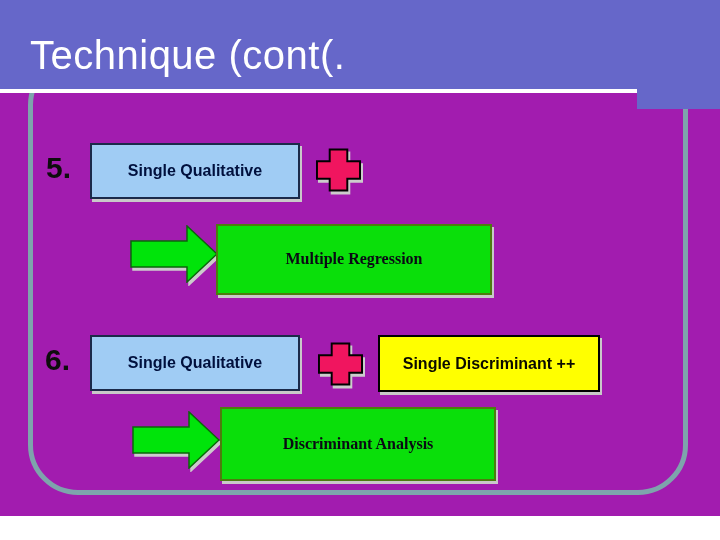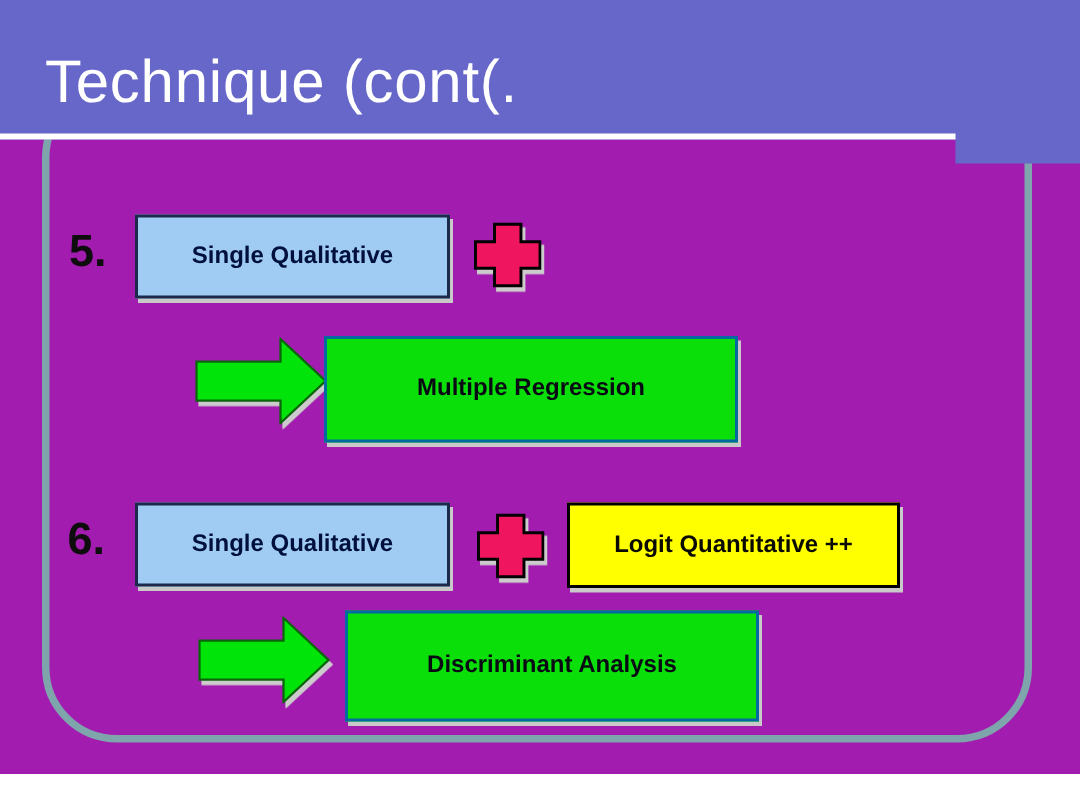--- a/index.html
+++ b/index.html
@@ -34,42 +34,42 @@
     line-height:1;
   }
   .box {
     position:absolute; z-index:3; box-sizing:border-box;
     display:flex; align-items:center; justify-content:center;
     font-weight:bold; font-size:16px; text-align:left;
     box-shadow:2px 3px 0 #c9c9c9;
   }
   .box-blue   { background:#A0CCF4; border:2px solid #1b2a4a; color:#00103d; }
   .box-yellow { background:#FFFF00; border:2px solid #000000; color:#0a0a00; }
-  .box-green  { background:#0ADF0A; border:2px solid #0369a1; color:#0a0a14; }
+  .box-green  { background:#0ADF0A; border:2px solid #4d7c0f; color:#0a0a14;font-family:Liberation Serif, serif; }
   .box-green .line { line-height:1.3; }
 
   .shape { position:absolute; z-index:3; filter:drop-shadow(2px 3px 0 #cccccc); }
 
   
   .num-5    { left:46px;  top:153px; }
   .blue-5   { left:90px;  top:143px; width:210px; height:56px; }
   .plus-5   { left:316px; top:148px; width:45px;  height:44px; }
   .yellow-5 { left:383px; top:142px; width:212px; height:57px; }
 
   .arrow-1  { left:130px; top:225px; width:88px;  height:58px; }
   .green-1  { left:216px; top:224px; width:276px; height:71px; flex-direction:column; }
 
   
   .num-6    { left:45px;  top:345px; }
   .blue-6   { left:90px;  top:335px; width:210px; height:56px; }
   .plus-6   { left:318px; top:342px; width:45px;  height:44px; }
   .yellow-6 { left:378px; top:335px; width:222px; height:57px; }
 
   .arrow-2  { left:132px; top:411px; width:88px;  height:58px; }
-  .green-2  { left:230px; top:407px; width:276px; height:74px; flex-direction:column; }
+  .green-2  { left:220px; top:407px; width:276px; height:74px; flex-direction:column; }
 </style>
 </head>
 <body>
 
 <div class="slide">
 
   <div class="header-bar"></div>
   <div class="header-ext"></div>
   <div class="header-tab"></div>
   <div class="header-underline"></div>
@@ -101,21 +101,21 @@
 
   <div class="box box-blue blue-6">
     <span>Single Qualitative</span>
   </div>
 
   <svg class="shape plus-6" viewBox="0 0 46 44">
     <path d="M14 1 H32 V13 H45 V31 H32 V43 H14 V31 H1 V13 H14 Z" fill="#F0155F" stroke="#000000" stroke-width="2"></path>
   </svg>
 
   <div class="box box-yellow yellow-6">
-    <span>Logit Quantitative ++</span>
+    <span>Single Discriminant ++</span>
   </div>
 
   <svg class="shape arrow-2" viewBox="0 0 88 58">
     <path d="M1 16 H57 V1 L87 29 L57 57 V42 H1 Z" fill="#00E40A" stroke="#0b660b" stroke-width="1.5"></path>
   </svg>
 
   <div class="box box-green green-2">
     <div class="line">Discriminant Analysis</div>
   </div>
 

